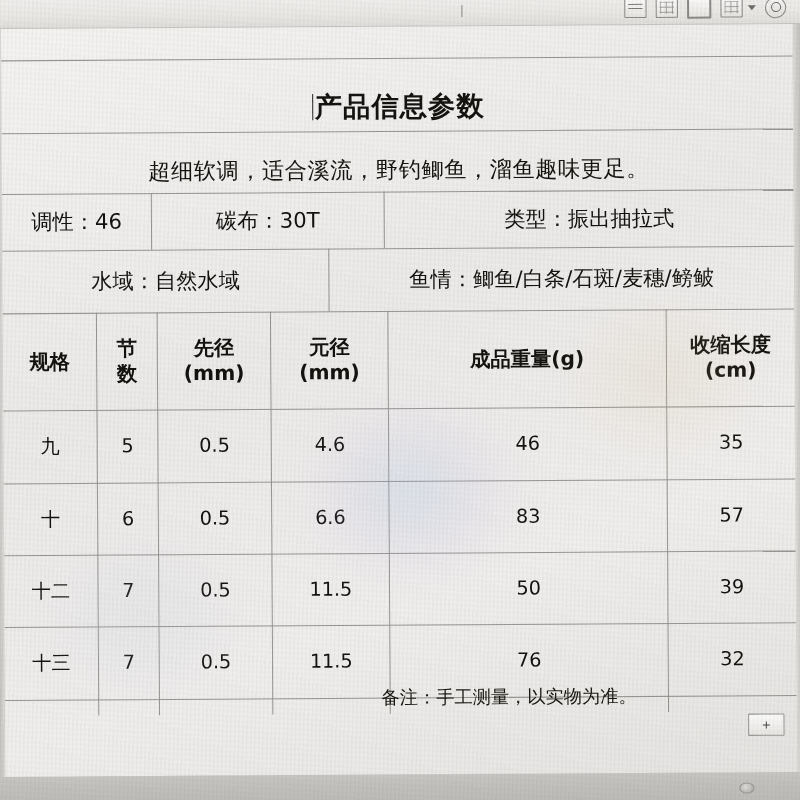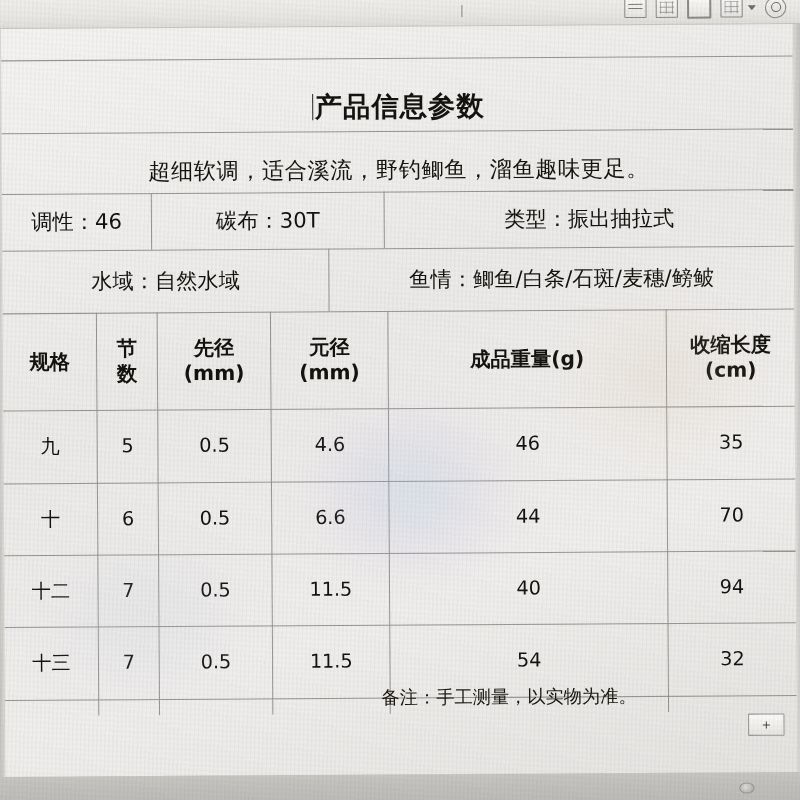--- a/index.html
+++ b/index.html
@@ -370,63 +370,63 @@
     <div class="cell td" style="left:101px; top:450px; width:59px; height:71px;">
         <span>6</span>
       </div>
     <div class="cell td" style="left:161px; top:450px; width:111px; height:71px;">
         <span>0.5</span>
       </div>
     <div class="cell td" style="left:273px; top:450px; width:115px; height:71px;">
         <span>6.6</span>
       </div>
     <div class="cell td" style="left:389px; top:450px; width:274px; height:71px;">
-        <span>44</span>
+        <span>83</span>
       </div>
     <div class="cell td" style="left:664px; top:450px; width:126px; height:71px;">
-        <span>70</span>
+        <span>57</span>
       </div>
 
     <div class="hline" style="top:521px;"></div>
 
     <div class="cell td" style="left:8px; top:521px; width:92px; height:71px;">
         <span>十二</span>
       </div>
     <div class="cell td" style="left:101px; top:521px; width:59px; height:71px;">
         <span>7</span>
       </div>
     <div class="cell td" style="left:161px; top:521px; width:111px; height:71px;">
         <span>0.5</span>
       </div>
     <div class="cell td" style="left:273px; top:521px; width:115px; height:71px;">
         <span>11.5</span>
       </div>
     <div class="cell td" style="left:389px; top:521px; width:274px; height:71px;">
-        <span>40</span>
+        <span>50</span>
       </div>
     <div class="cell td" style="left:664px; top:521px; width:126px; height:71px;">
-        <span>94</span>
+        <span>39</span>
       </div>
 
     <div class="hline" style="top:592px;"></div>
 
     <div class="cell td" style="left:8px; top:592px; width:92px; height:72px;">
         <span>十三</span>
       </div>
     <div class="cell td" style="left:101px; top:592px; width:59px; height:72px;">
         <span>7</span>
       </div>
     <div class="cell td" style="left:161px; top:592px; width:111px; height:72px;">
         <span>0.5</span>
       </div>
     <div class="cell td" style="left:273px; top:592px; width:115px; height:72px;">
         <span>11.5</span>
       </div>
     <div class="cell td" style="left:389px; top:592px; width:274px; height:72px;">
-        <span>54</span>
+        <span>76</span>
       </div>
     <div class="cell td" style="left:664px; top:592px; width:126px; height:72px;">
         <span>32</span>
       </div>
 
     <div class="hline" style="top:664px;"></div>
 
     <div id="note">备注：手工测量，以实物为准。</div>
 
     <div id="plus-btn">+</div>

